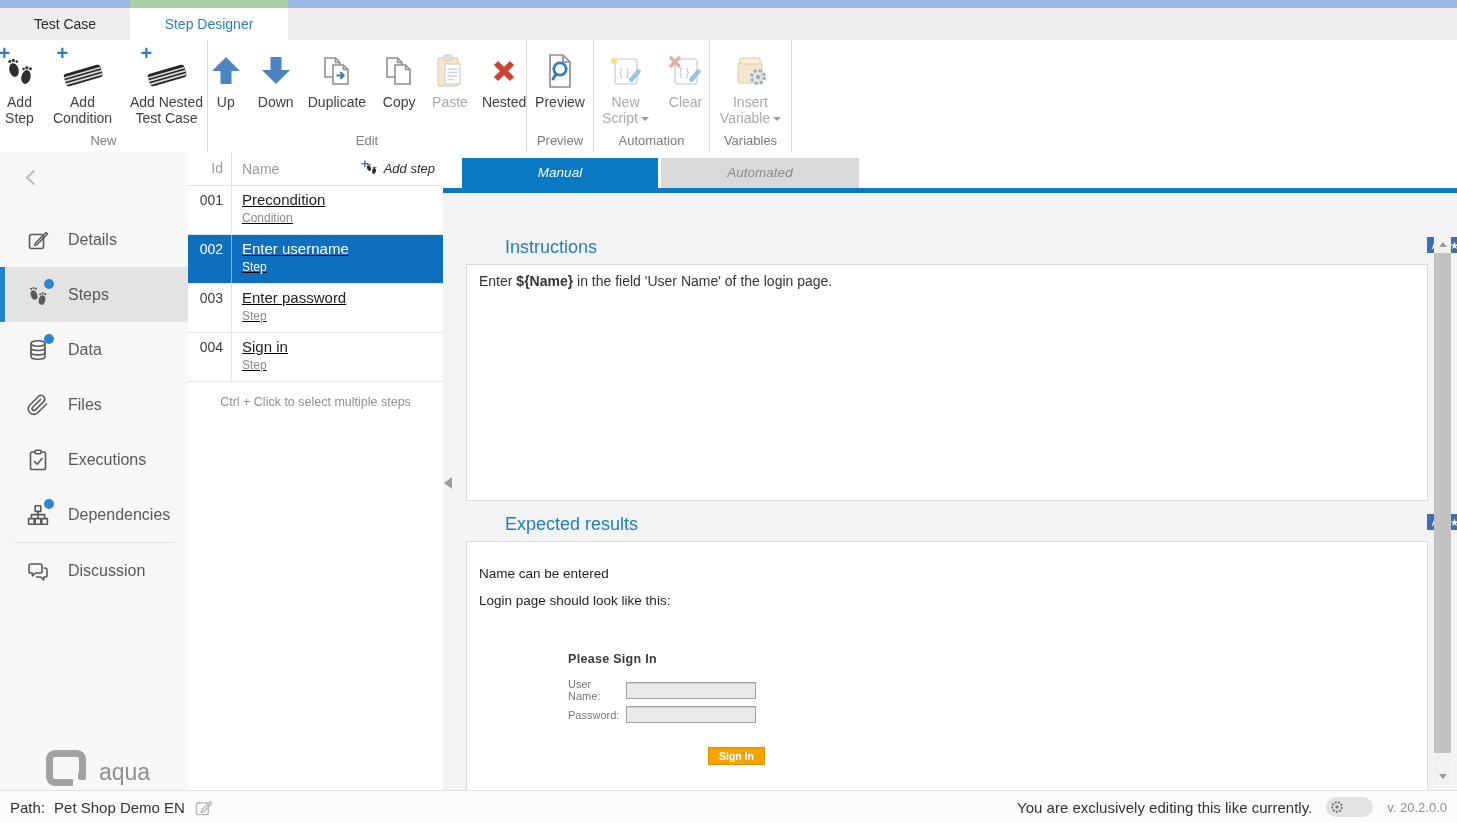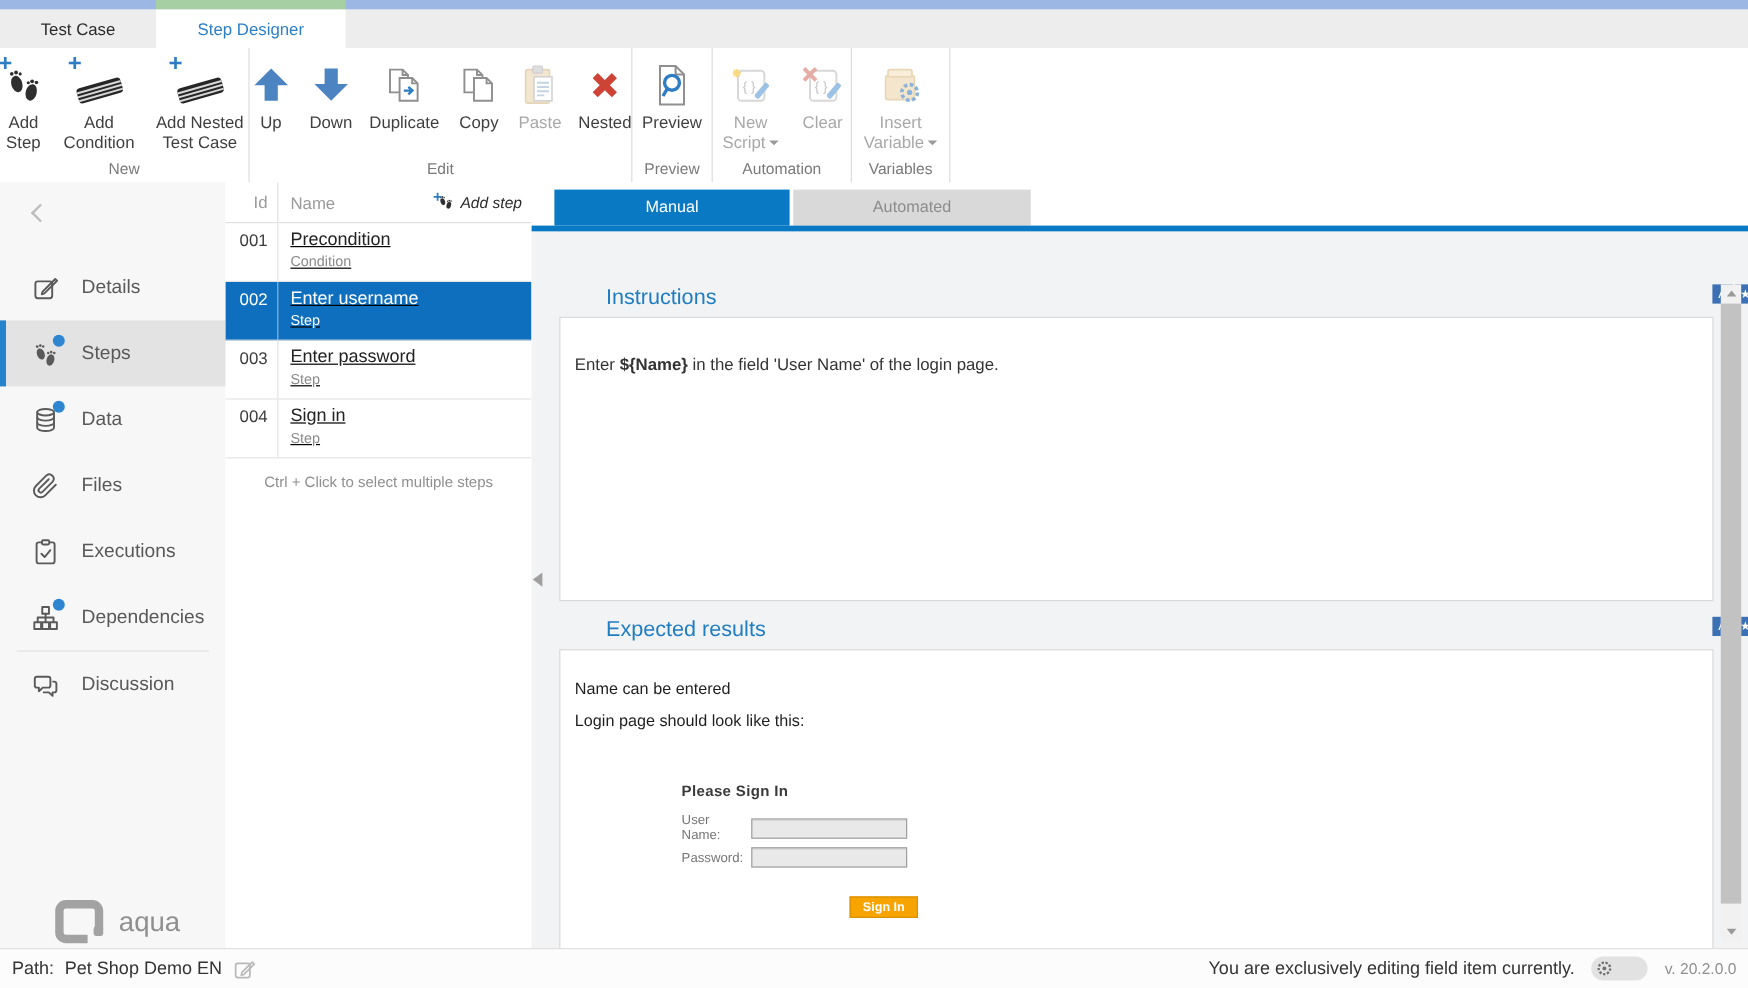--- a/index.html
+++ b/index.html
@@ -32,21 +32,21 @@
   
   .sidebar{position:absolute;left:0;top:152px;width:188px;height:638px;background:#f7f7f7;}
   .collapse{position:absolute;left:26px;top:20px;width:12px;height:12px;cursor:pointer;}
   .collapse::before{content:"";position:absolute;left:2px;top:0;width:9px;height:9px;border-left:2px solid #bdbdbd;border-bottom:2px solid #bdbdbd;transform:rotate(45deg);}
   .nav{position:absolute;left:0;top:60px;width:188px;}
   .navitem{height:55px;display:flex;align-items:center;padding-left:26px;gap:18px;color:#595959;font-size:16px;cursor:pointer;box-sizing:border-box;}
   .navitem.active{background:#e3e3e3;border-left:5px solid #2583cc;padding-left:21px;}
   .navico{position:relative;width:24px;height:24px;flex:0 0 24px;}
   .badge{position:absolute;top:-4px;right:-4px;width:10px;height:10px;border-radius:50%;background:#2e86d1;}
   .sdivider{height:1px;background:#e2e2e2;margin:0 14px;}
-  .logo{position:absolute;left:46px;top:598px;display:flex;align-items:center;gap:13px;}
+  .logo{position:absolute;left:46px;top:598px;display:flex;align-items:flex-end;gap:13px;}
   .logomark{width:26px;height:22px;border:7px solid #a2a2a2;border-radius:9px;position:relative;}
   .logomark .notch{position:absolute;right:-8px;bottom:-8px;width:14px;height:12px;background:#f7f7f7;}
   .logomark .tail{position:absolute;right:-7px;bottom:-1px;width:8px;height:8px;background:#a2a2a2;border-radius:2px;}
   .logotext{font-size:23px;color:#8f8f8f;}
 
   
   .steplist{position:absolute;left:188px;top:152px;width:255px;height:638px;background:#fff;}
   .slheader{height:34px;display:flex;align-items:center;border-bottom:1px solid #e0e0e0;color:#9a9a9a;font-size:14px;box-sizing:border-box;}
   .slheader .hid{width:44px;text-align:right;padding-right:8px;border-right:1px solid #e0e0e0;height:100%;line-height:33px;box-sizing:border-box;}
   .slheader .hname{padding-left:10px;text-align:center;}
@@ -58,35 +58,35 @@
   .srow .cmain{padding:5px 0 0 10px;text-decoration:underline;}
   .srow .nm{font-size:15px;color:#222;}
   .srow .tp{font-size:12px;color:#8a8a8a;margin-top:3px;}
   .srow.selected{background:#0d6fbd;}
   .srow.selected .cid{color:#fff;border-right-color:rgba(255,255,255,.5);}
   .srow.selected .nm,.srow.selected .tp{color:#fff;}
   .slhint{text-align:center;color:#8f8f8f;font-size:12.5px;padding-top:13px;}
 
   
   .main{position:absolute;left:443px;top:152px;width:1014px;height:638px;background:#fff;}
-  .mtabs{position:absolute;left:0;top:6px;width:100%;height:30px;}
+  .mtabs{position:absolute;left:0;top:6px;width:100%;height:30px;font-style:italic;}
   .mtab{position:absolute;top:0;height:30px;line-height:30px;text-align:center;font-size:13.5px;cursor:pointer;}
   .mtab.manual{left:19px;width:196px;background:#0879c2;color:#fff;}
   .mtab.automated{left:218px;width:198px;background:#d9d9d9;color:#8c8c8c;}
   .munderline{position:absolute;left:0;top:36px;width:100%;height:5px;background:#0879c2;}
   .mcontent{position:absolute;left:0;top:41px;width:100%;height:597px;background:#f2f3f5;box-sizing:border-box;padding-left:23px;}
   .coltoggle{position:absolute;left:1px;top:284px;width:0;height:0;border-top:6px solid transparent;border-bottom:6px solid transparent;border-right:8px solid #9f9f9f;cursor:pointer;}
   .headrow{width:962px;display:flex;justify-content:space-between;align-items:flex-start;margin-top:44px;height:24px;margin-left:35px;}
   .headrow.second{margin-top:13px;}
   .shead{font-size:18px;color:#1f7dc2;margin-left:4px;}
   .fmtbtns{display:flex;gap:2px;}
   .fmtbtn{width:17px;height:16px;background:#3b70b4;color:#fff;display:flex;align-items:center;justify-content:center;font-size:11px;cursor:pointer;}
   .fmtbtn.star{font-size:10px;}
   .editbox{width:962px;background:#fff;border:1px solid #d8d8d8;box-sizing:border-box;margin-top:3px;}
-  .box-instructions{height:237px;padding:30px 14px 0 12px;font-size:14px;color:#333;}
+  .box-instructions{height:237px;padding:8px 14px 0 12px;font-size:14px;color:#333;}
   .box-expected{height:250px;padding:24px 14px 0 12px;font-size:13.5px;color:#1f1f1f;overflow:hidden;}
   .exline{margin:0 0 12px 0;}
   
   .loginshot{margin:20px 0 0 89px;width:330px;}
   .ls-head{font-weight:bold;font-size:12.5px;color:#3a3a3a;letter-spacing:.3px;margin-top:44px;}
   .ls-row{display:flex;align-items:center;margin-top:12px;}
   .ls-row.p2{margin-top:4px;}
   .ls-lbl{width:58px;font-size:11px;color:#757575;}
   .ls-input{width:128px;height:15px;background:#e9e9e9;border:1px solid #9f9f9f;box-shadow:inset 0 1px 0 #cfcfcf;}
   .ls-btn{display:inline-block;margin:24px 0 0 140px;background:#f7a400;border:1px solid #d88f00;color:#fff;font-size:10.5px;font-weight:bold;padding:2px 10px;}
@@ -541,21 +541,21 @@
       <span>Path:</span>
       <span>Pet Shop Demo EN</span>
       <span>
         <svg width="19" height="19" viewBox="0 0 20 20" fill="none" stroke="#b8b8b8" stroke-width="1.5" stroke-linecap="round" stroke-linejoin="round">
             <rect x="2.5" y="5" width="12.5" height="12.5" rx="2"></rect>
             <path d="M8 13 L17 4 l1.8 1.8 -9 9 -2.4 .6z"></path>
           </svg>
       </span>
     </div>
     <div class="sb-right">
-      <span>You are exclusively editing field item currently.</span>
+      <span>You are exclusively editing this like currently.</span>
       <span class="gearpill">
         <svg width="16" height="16" viewBox="0 0 20 20">
             <circle cx="10" cy="10" r="6" fill="none" stroke="#6f6f6f" stroke-width="2.4" stroke-dasharray="2.4 1.7"></circle>
             <circle cx="10" cy="10" r="2" fill="#6f6f6f"></circle>
           </svg>
       </span>
       <span class="sb-version">v. 20.2.0.0</span>
     </div>
   </div>
 

